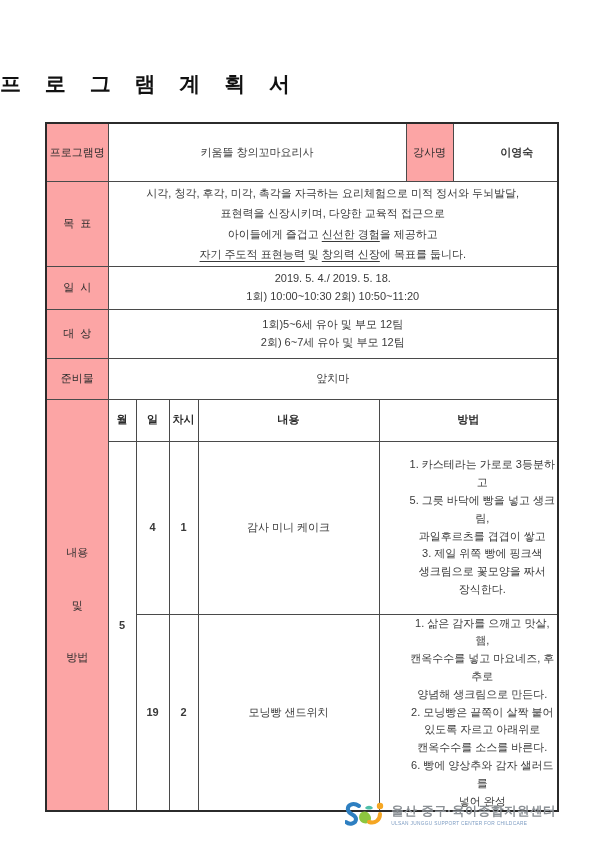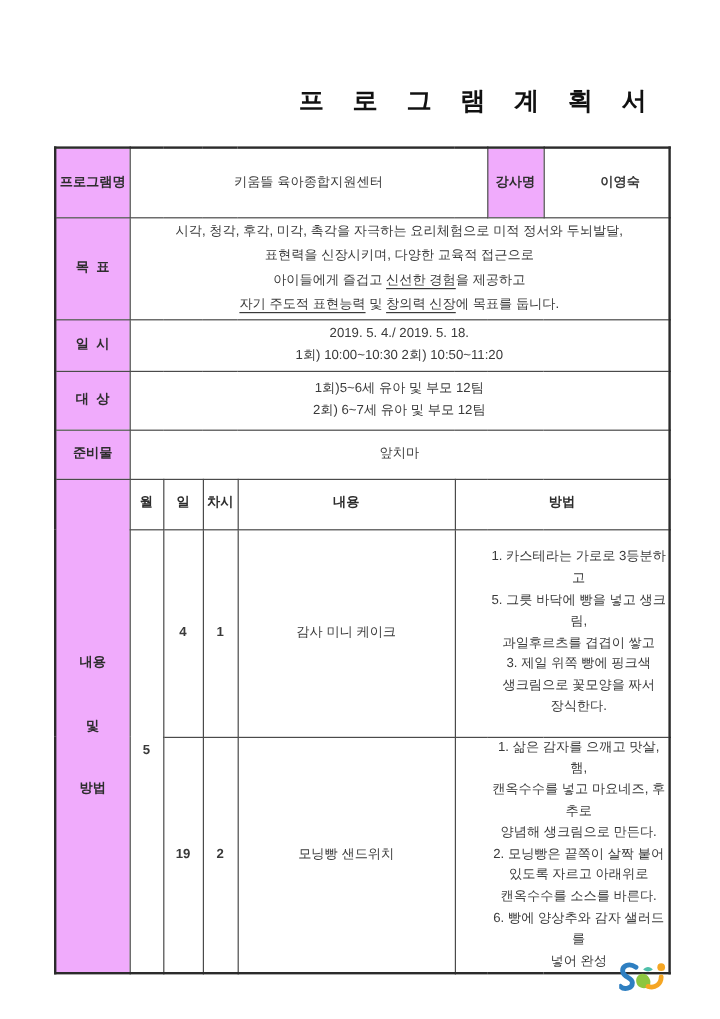--- a/index.html
+++ b/index.html
@@ -2,33 +2,33 @@
 <html><head>
 <meta charset="utf-8">
 <style>
   html,body{margin:0;padding:0;}
   body{
     width:600px;height:849px;position:relative;background:#ffffff;
     font-family:"Liberation Sans","DejaVu Sans",sans-serif;
     color:#3a3a3a;-webkit-font-smoothing:antialiased;
   }
   .doc-title{
-    position:absolute;top:70px;left:0;width:548px;text-align:right;
+    position:absolute;top:70px;left:0;width:548px;text-align:left;
     font-size:21px;font-weight:bold;color:#111;letter-spacing:9px;white-space:pre;
   }
   table.plan{
     position:absolute;left:45px;top:122px;width:512px;
     border-collapse:collapse;table-layout:fixed;
     border:2px solid #2b2b2b;
   }
   table.plan td{
     border:1px solid #4a4a4a;padding:0 2px;text-align:center;vertical-align:middle;
     font-size:11px;line-height:1.55;overflow:hidden;
   }
-  td.hd{background:#f0abfc;font-weight:bold;white-space:pre;color:#2d2d2d;}
+  td.hd{background:#fca5a5;font-weight:normal;white-space:pre;color:#2d2d2d;}
   td.subhd{font-weight:bold;color:#2d2d2d;}
   td.num{font-weight:bold;}
   .goal-line{line-height:1.85;}
   .u{text-decoration:underline;text-underline-offset:3px;}
   .method-cell div{line-height:1.62;margin-left:28px;}
   .sec-line{line-height:1.7;}
   .footer-logo{
     position:absolute;top:798px;right:44px;display:flex;align-items:center;gap:6px;
   }
   .logo-text{display:flex;flex-direction:column;align-items:flex-start;}
@@ -48,21 +48,21 @@
       <col style="width:29px">
     <col style="width:181px">
       <col style="width:27px">
       <col style="width:47px">
       <col style="width:105px">
   </colgroup>
 
   <tbody>
       <tr style="height:58px">
     <td class="hd">프로그램명</td>
-    <td colspan="5">키움뜰 육아종합지원센터</td>
+    <td colspan="5">키움뜰 창의꼬마요리사</td>
     <td class="hd">강사명</td>
     <td style="font-weight:bold;padding-left:25px;">이영숙</td>
   </tr>
 
   <tr style="height:85px">
     <td class="hd">목  표</td>
     <td colspan="7">
       <div class="goal-line">시각, 청각, 후각, 미각, 촉각을 자극하는 요리체험으로 미적 정서와 두뇌발달,</div>
       <div class="goal-line">표현력을 신장시키며, 다양한 교육적 접근으로</div>
       <div class="goal-line"><span>아이들에게 즐겁고 </span><span class="u">신선한 경험</span><span>을 제공하고</span></div>
@@ -140,13 +140,17 @@
 <div class="footer-logo">
   <span style="display:inline-block;line-height:0;">
     <svg width="40" height="32" viewBox="0 0 40 32">
       <path d="M14 8 C8 4, 2 7, 3 12 C4 17, 11 16, 11 21 C11 26, 4 27, 1 24" fill="none" stroke="#2e7fc1" stroke-width="4" stroke-linecap="round"></path>
       <path d="M17 14 C13 16, 13 23, 18 25 C24 27, 28 22, 25 17 C23 13, 19 13, 17 14 Z" fill="#8dc63f"></path>
       <path d="M24 24 C30 26, 35 22, 35 16" fill="none" stroke="#f5a623" stroke-width="4" stroke-linecap="round"></path>
       <circle cx="35" cy="8" r="3.2" fill="#f5a623"></circle>
       <path d="M20 10 C22 7, 26 7, 28 10 C26 12, 22 12, 20 10 Z" fill="#3bb8a0" opacity="0.9"></path>
     </svg>
   </span>
+  <span class="logo-text">
+    <span class="logo-kr">울산 중구·육아종합지원센터</span>
+    <span class="logo-en">ULSAN JUNGGU SUPPORT CENTER FOR CHILDCARE</span>
+  </span>
 </div>
 
 </body></html>

